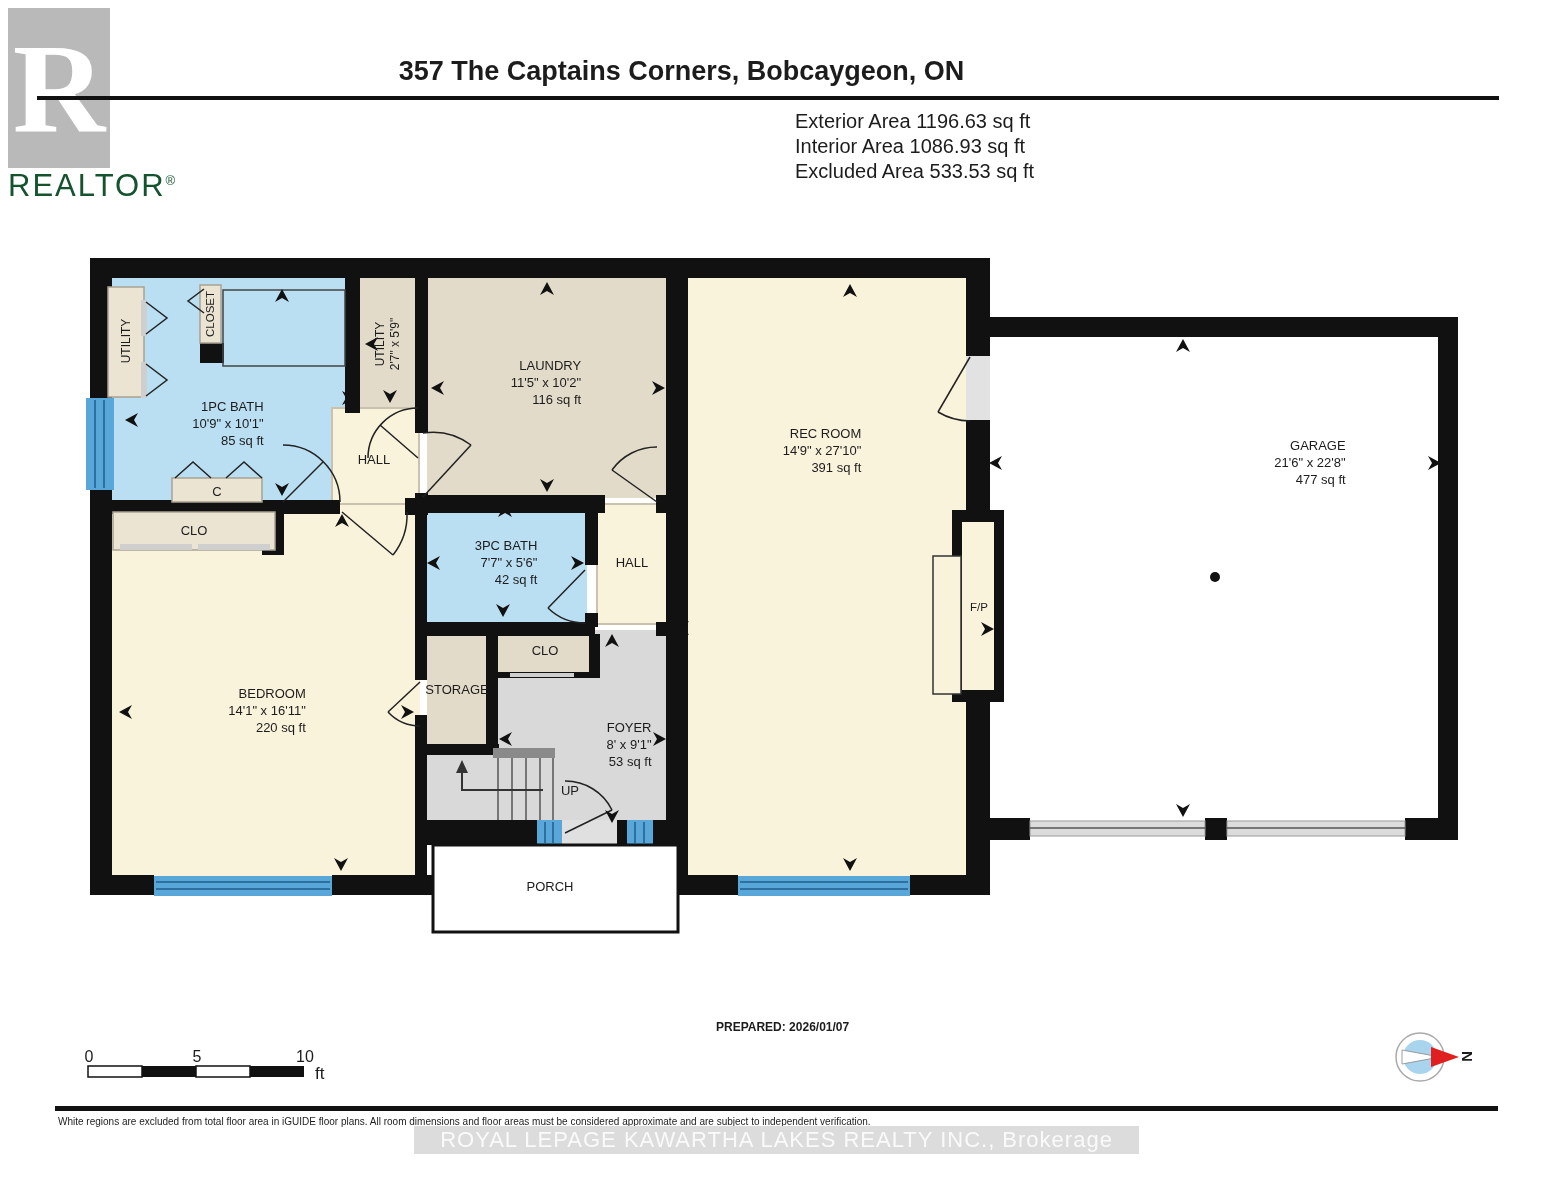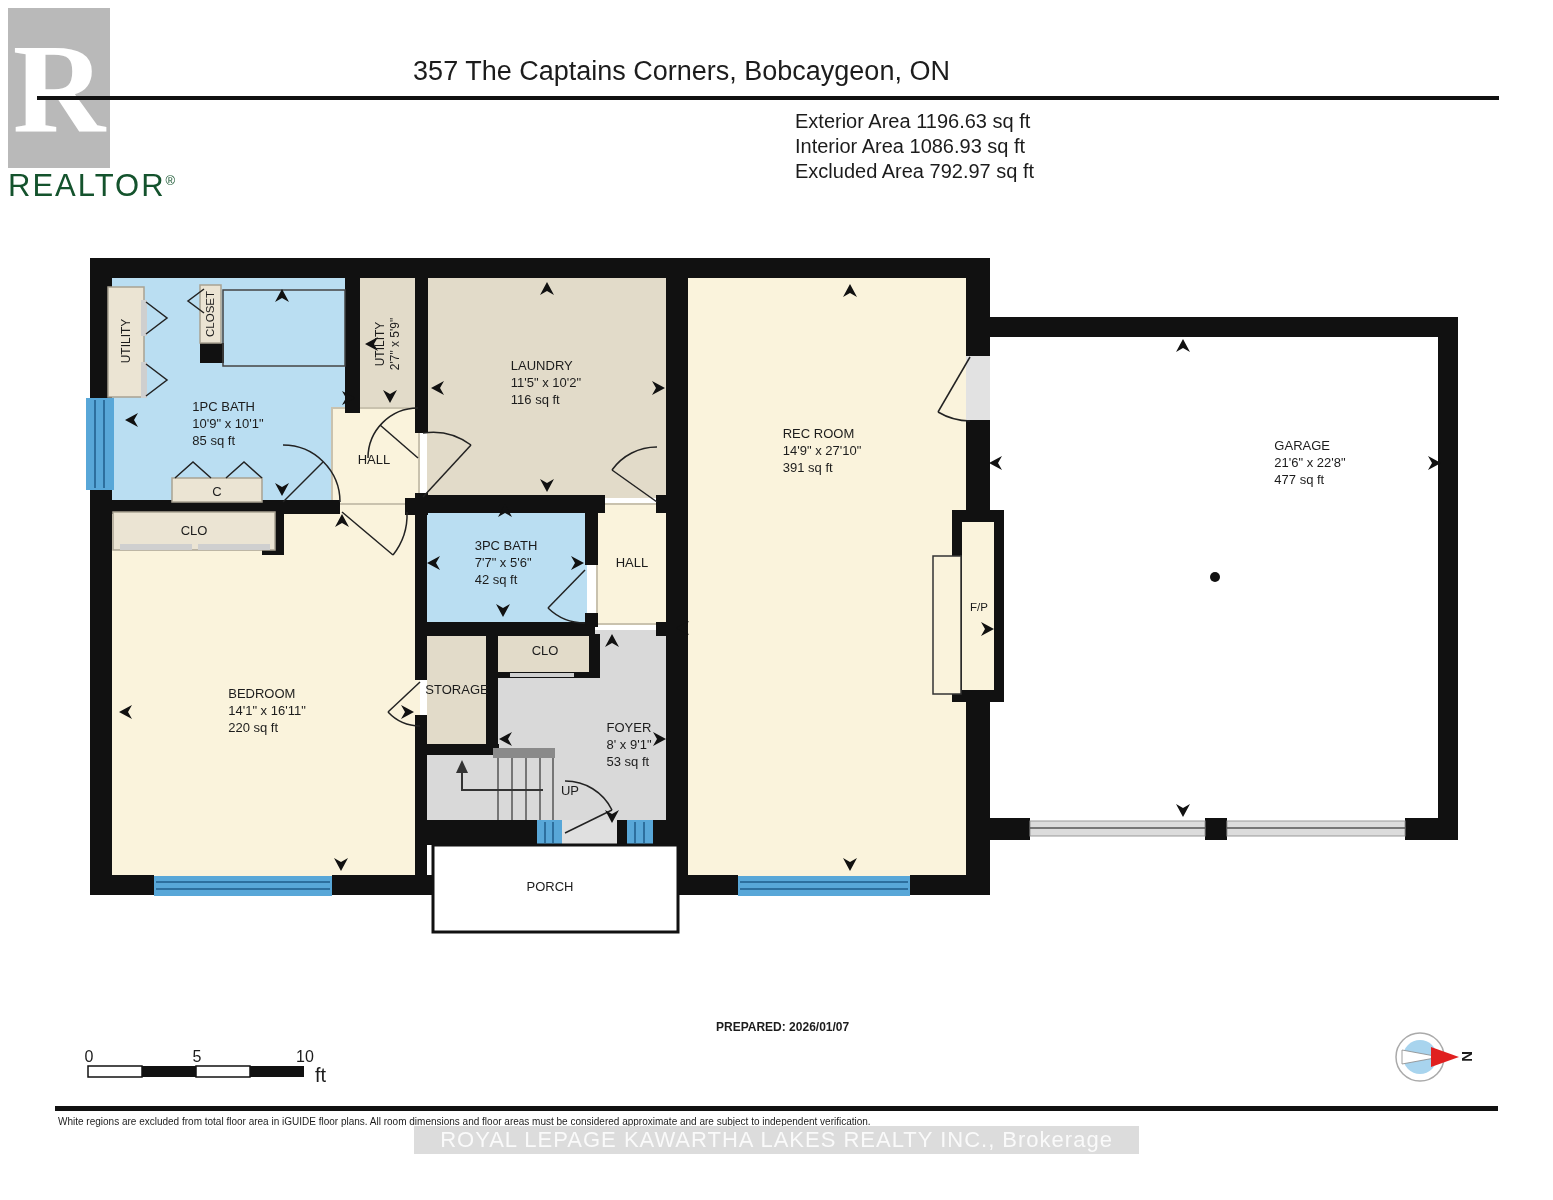--- a/index.html
+++ b/index.html
@@ -6,33 +6,33 @@
   .page{position:relative;width:1553px;height:1200px;background:#ffffff;overflow:hidden;
         font-family:"Liberation Sans",sans-serif;color:#1c1c1c;}
   .abs{position:absolute;}
   svg{position:absolute;left:0;top:0;}
   
   .logo-box{left:8px;top:8px;width:102px;height:160px;background:#b9b9b9;display:flex;
             align-items:center;justify-content:center;}
   .logo-r{font-family:"Liberation Serif",serif;font-weight:bold;font-size:128px;color:#fff;line-height:1;}
   .logo-word{left:8px;top:168px;font-size:31px;color:#14532d;letter-spacing:2px;}
   .logo-reg{font-size:13px;vertical-align:super;}
-  .title{left:0;top:56px;width:1363px;text-align:center;font-size:27px;font-weight:normal;}
+  .title{left:0;top:56px;width:1363px;text-align:center;font-size:27px;font-weight:bold;}
   .hline{left:37px;top:96px;width:1462px;height:4px;background:#111;}
   .floor-label{left:360px;top:110px;width:418px;text-align:right;font-size:17px;font-weight:bold;}
   .area-line{left:795px;font-size:20px;}
   
-  .rlabel{position:absolute;transform:translate(-50%,-50%);text-align:left;font-size:13px;
+  .rlabel{position:absolute;transform:translate(-50%,-50%);text-align:right;font-size:13px;
           line-height:1.3;white-space:nowrap;}
   .vlabel{position:absolute;transform:translate(-50%,-50%) rotate(-90deg);text-align:center;
           font-size:12px;line-height:1.25;white-space:nowrap;}
   .small{font-size:11.5px;}
   
   .scale-num{position:absolute;font-size:16px;transform:translate(-50%,0);}
-  .scale-unit{position:absolute;font-size:20px;}
+  .scale-unit{position:absolute;font-size:17px;}
   .prepared{left:700px;top:1020px;font-size:12px;font-weight:600;margin-left:16px;}
   .footline{left:55px;top:1106px;width:1443px;height:5px;background:#111;}
   .disclaimer{left:58px;top:1116px;font-size:10px;}
   .watermark{left:0;top:1126px;width:1553px;text-align:center;}
   .watermark span{display:inline-block;background:#dcdcdc;color:#fafafa;font-size:22px;
                   letter-spacing:1px;padding:1px 26px;}
   .north{position:absolute;left:1462px;top:1048px;font-size:15px;font-weight:bold;
          transform:rotate(90deg);}
 </style>
 </head>
@@ -238,21 +238,21 @@
 
   <div class="abs logo-box">
     <span class="logo-r">R</span>
   </div>
   <div class="abs logo-word"><span>REALTOR</span><span class="logo-reg">®</span></div>
 
   <div class="abs title">357 The Captains Corners, Bobcaygeon, ON</div>
   <div class="abs hline"></div>
   <div class="abs area-line" style="top:110px">Exterior Area 1196.63 sq ft</div>
   <div class="abs area-line" style="top:135px">Interior Area 1086.93 sq ft</div>
-  <div class="abs area-line" style="top:160px">Excluded Area 792.97 sq ft</div>
+  <div class="abs area-line" style="top:160px">Excluded Area 533.53 sq ft</div>
 
   <div class="rlabel" style="left:228px;top:424px">
     <div>1PC BATH</div>
     <div>10'9" x 10'1"</div>
     <div>85 sq ft</div>
   </div>
   <div class="rlabel" style="left:546px;top:383px">
     <div>LAUNDRY</div>
     <div>11'5" x 10'2"</div>
     <div>116 sq ft</div>

